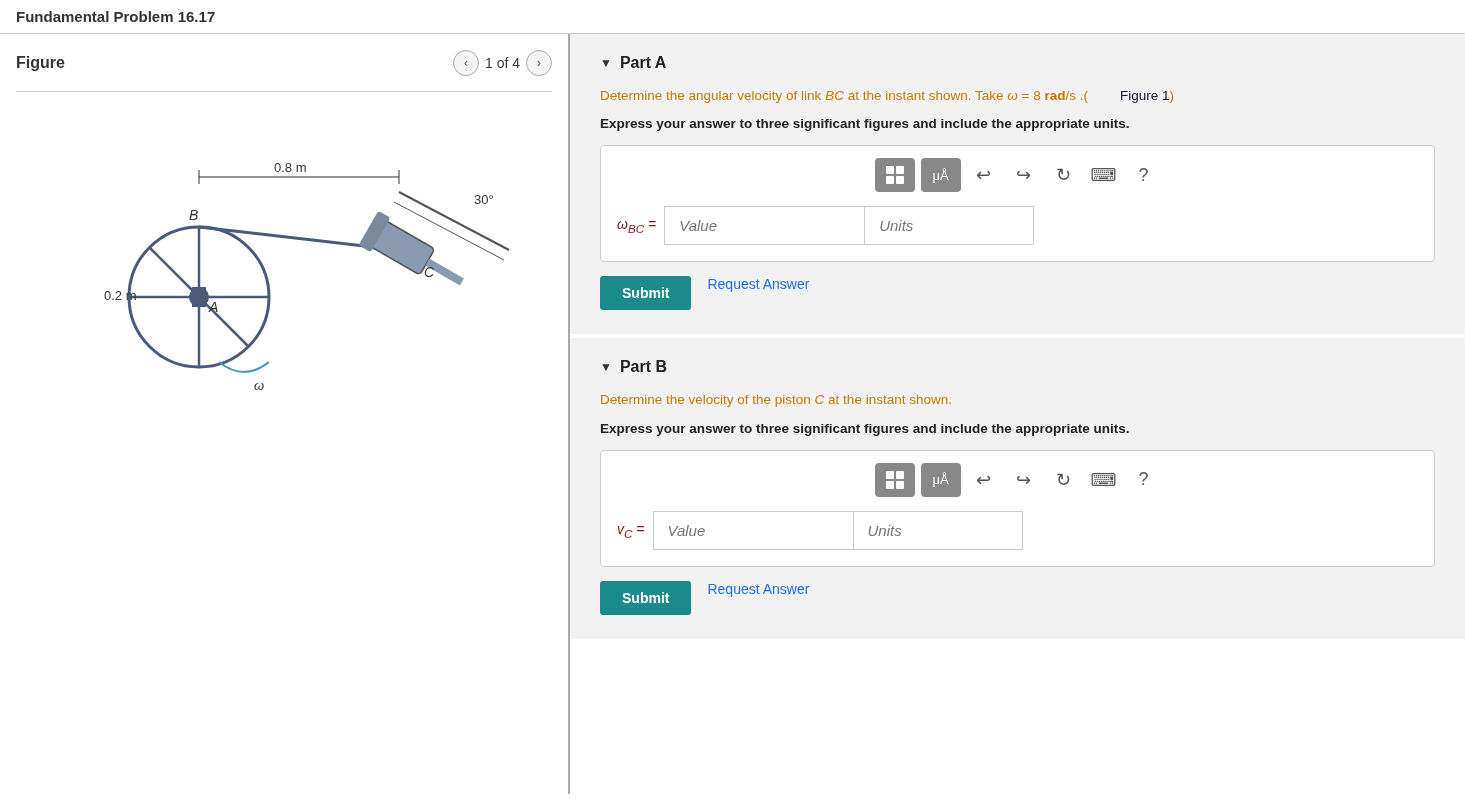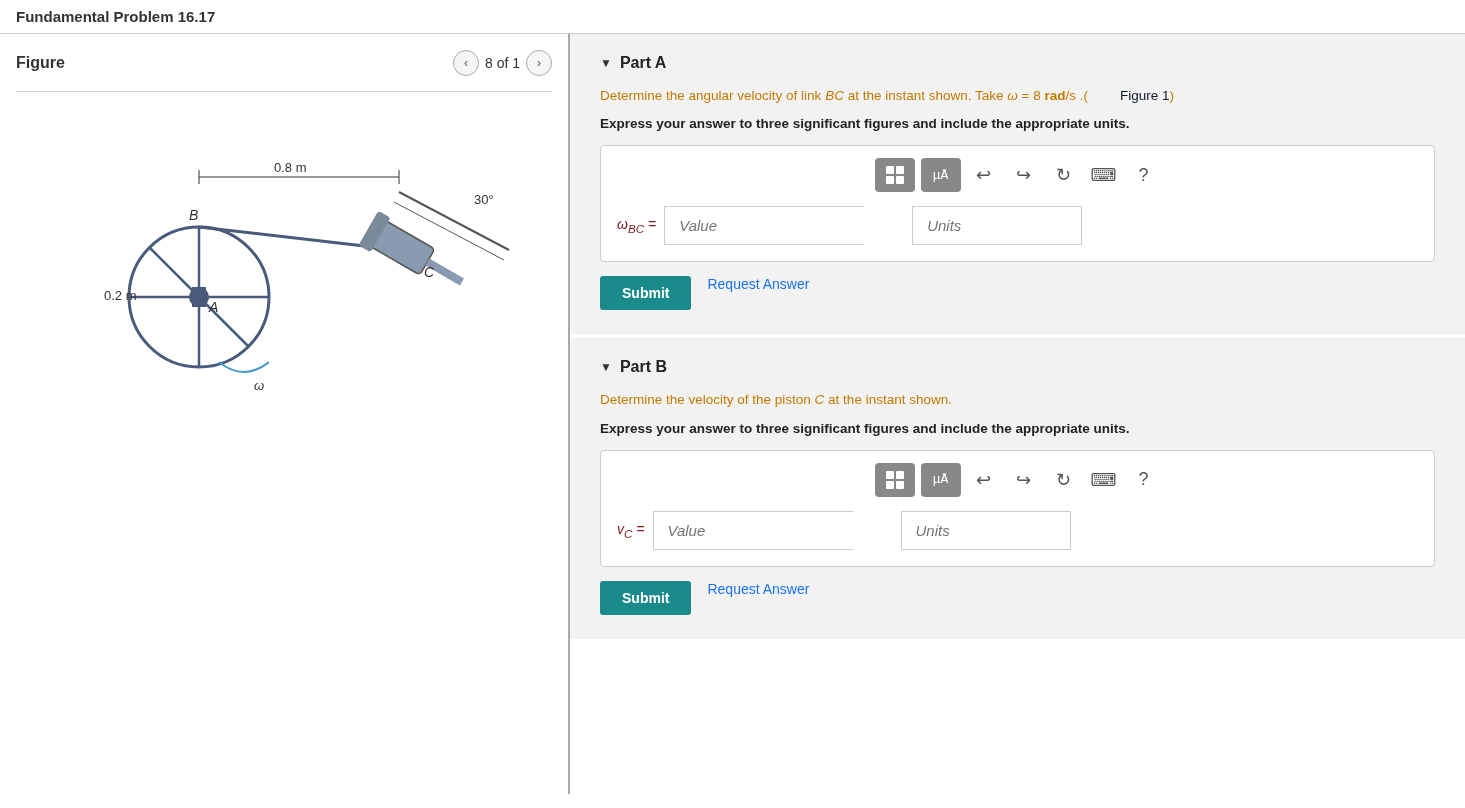--- a/index.html
+++ b/index.html
@@ -173,21 +173,20 @@
     }
     .units-input {
       border: 1px solid #ccc;
       padding: 10px 14px;
       font-size: 15px;
       font-style: italic;
       color: #aaa;
       width: 170px;
       outline: none;
       background: #fff;
-      margin-left: 48px;
     }
     .actions-row {
       display: flex;
       align-items: flex-start;
       gap: 16px;
       margin-top: 4px;
     }
     .submit-btn {
       background: #1a8a8a;
       color: #fff;
@@ -211,41 +210,41 @@
       grid-template-columns: 1fr 1fr;
       gap: 2px;
       width: 18px;
       height: 18px;
     }
     .grid-icon div {
       background: #fff;
       border-radius: 1px;
     }
     .mu-text {
-      font-family: Liberation Mono, monospace;
+      font-family: Liberation Sans, sans-serif;
       font-size: 13px;
     }
   </style>
 </head>
 <body>
 
 <div class="page-header">
   <span>Fundamental Problem 16.17</span>
 </div>
 
 <div class="main-layout">
 
   <div class="left-panel">
     <div class="figure-header">
       <span class="figure-title">Figure</span>
       <div class="figure-nav">
         <button class="nav-btn">
           <span>‹</span>
         </button>
-        <span class="nav-count">8 of 1</span>
+        <span class="nav-count">1 of 4</span>
         <button class="nav-btn">
           <span>›</span>
         </button>
       </div>
     </div>
 
     <div class="figure-image-area">
       <svg width="480" height="260" viewBox="0 0 480 260">
 
         <circle cx="155" cy="165" r="70" fill="none" stroke="#4a5a7a" stroke-width="3"></circle>

